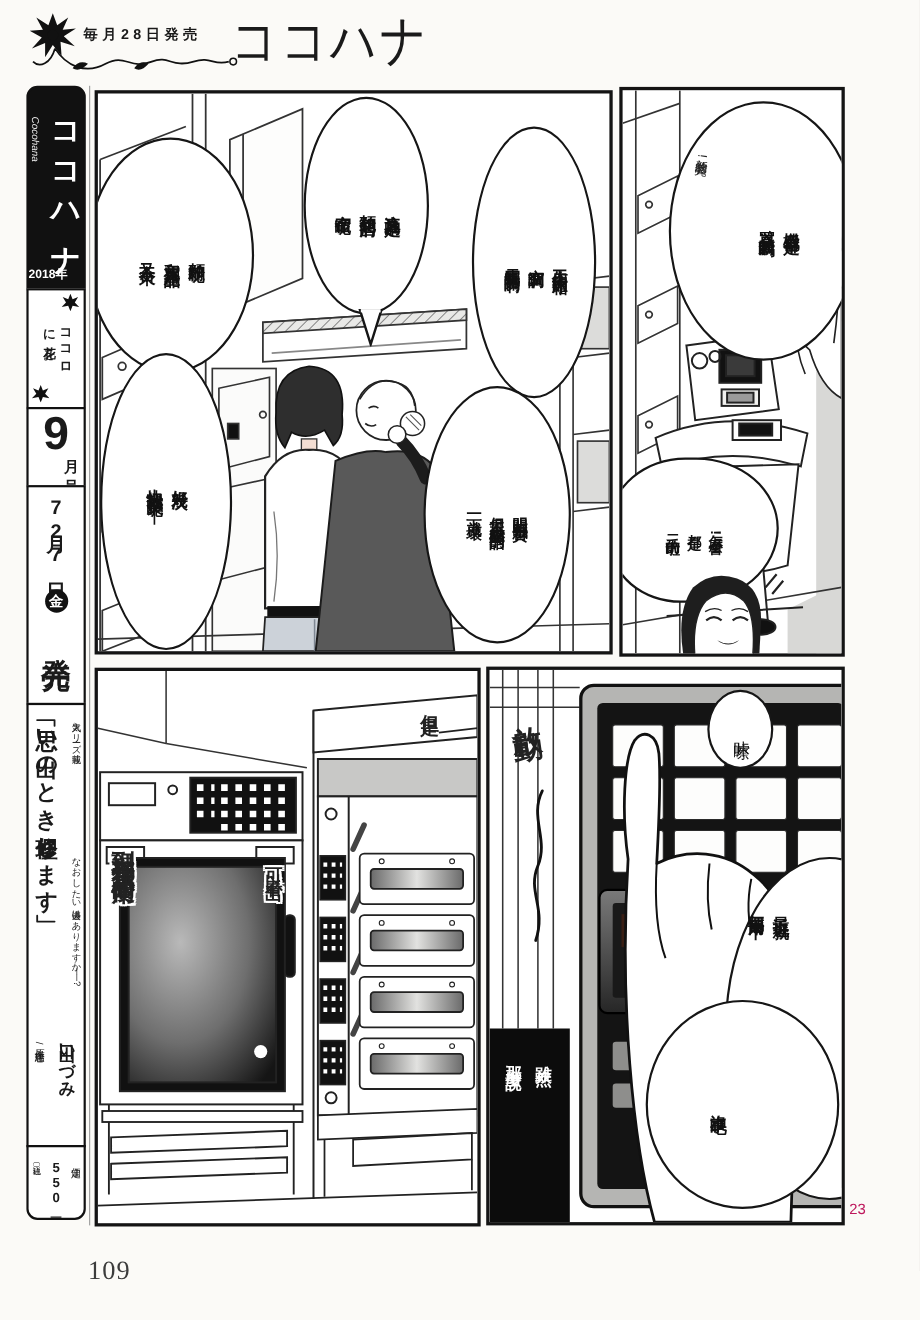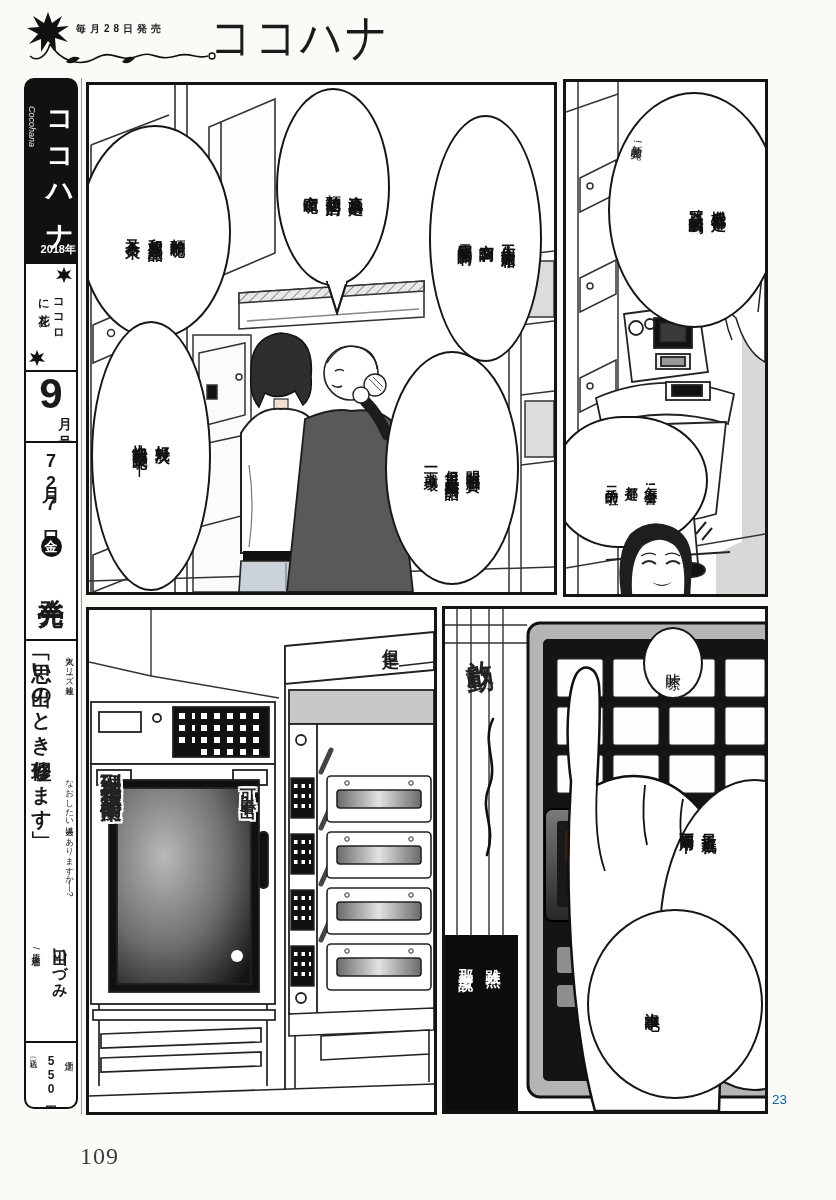--- a/index.html
+++ b/index.html
@@ -1,32 +1,32 @@
 <!DOCTYPE html>
 <html><head>
 <meta charset="utf-8">
 <style>
   * { margin:0; padding:0; box-sizing:border-box; }
   html,body { width:836px; }
   body { font-family:"Liberation Sans", sans-serif; background:#e9e9e6; }
   .page { position:relative; width:836px; height:1200px; background:#fbfaf7; overflow:hidden; color:#1a1a1a; }
 
   
-  .hdr-release { position:absolute; left:76px; top:22px; font-size:10px; font-weight:bold; letter-spacing:4px; }
+  .hdr-release { position:absolute; left:76px; top:22px; font-size:13px; font-weight:bold; letter-spacing:4px; }
   .hdr-logo { position:absolute; left:210px; top:4px; font-size:45px; font-weight:500; letter-spacing:3px; transform:scale(.92,1.1); transform-origin:left top; }
 
   
   .side { position:absolute; left:24px; top:78px; width:54px; }
   .sbox { position:relative; width:54px; border:2px solid #111; background:#fff; margin-top:-2px; overflow:hidden; }
   .sbox1 { height:186px; background:#111; color:#fff; border-radius:10px 10px 0 0; margin-top:0; }
   .sbox6 { border-radius:0 0 10px 10px; }
   .vtext { writing-mode:vertical-rl; white-space:pre-line; }
   .s-logo { position:absolute; left:16px; top:14px; font-size:27px; font-weight:bold; letter-spacing:6px; }
   .s-roman { position:absolute; left:1px; top:26px; font-size:9px; font-style:italic; writing-mode:vertical-rl; text-orientation:sideways; opacity:.9; }
-  .s-year { position:absolute; bottom:5px; width:100%; text-align:right; font-size:11px; font-weight:bold; }
+  .s-year { position:absolute; bottom:5px; width:100%; text-align:left; font-size:11px; font-weight:bold; }
   .sbox2 { height:110px; }
   .s-slogan { position:absolute; left:50%; top:50%; transform:translate(-50%,-50%); font-size:11.5px; font-weight:bold; letter-spacing:2px; }
   .sflower { position:absolute; }
   .sbox3 { height:73px; text-align:center; }
   .s-issue { font-size:42px; font-weight:bold; line-height:44px; }
   .s-issue-unit { font-size:14px; font-weight:bold; letter-spacing:2px;padding-left:30px; }
   .sbox4 { height:200px; }
   .s-date-col { position:absolute; left:50%; top:8px; transform:translateX(-50%); writing-mode:vertical-rl; text-orientation:upright; text-align:center; }
   .s-date { font-size:18px; font-weight:bold; letter-spacing:1px; }
   .week-circle { display:inline-block; width:21px; height:21px; border-radius:50%; background:#111; color:#fff; font-size:13px; font-weight:bold; line-height:21px; text-align:center; writing-mode:horizontal-tb; margin:3px 0; }
@@ -52,21 +52,21 @@
   #p4 { left:442px; top:606px; width:326px; height:508px; }
   .art { position:absolute; left:0; top:0; z-index:1; }
 
   .bubble { position:absolute; z-index:3; background:#fff; border:2.5px solid #161616; border-radius:50%; display:flex; align-items:center; justify-content:center; }
   .btext { writing-mode:vertical-rl; white-space:pre-line; font-weight:600; line-height:1.5; letter-spacing:2px; color:#111; }
   .note { position:absolute; z-index:4; writing-mode:vertical-rl; white-space:pre-line; color:#222; }
   .otext { text-shadow:-2px 0 #fff,2px 0 #fff,0 -2px #fff,0 2px #fff,-2px -2px #fff,2px 2px #fff,-2px 2px #fff,2px -2px #fff; font-weight:bold; }
   .tail { position:absolute; z-index:3; }
 
   .pagenum-left { position:absolute; left:80px; top:1143px; font-family:"Liberation Serif", serif; font-size:24px; color:#3c3c3c; letter-spacing:1px; }
-  .pagenum-right { position:absolute; left:772px; top:1092px; font-size:13.5px; color:#0369a1; }
+  .pagenum-right { position:absolute; left:772px; top:1092px; font-size:13.5px; color:#be185d; }
 </style>
 </head>
 <body>
 
 <div class="page">
 
   <div>
     <svg class="art" style="left:26px; top:10px; z-index:2;" width="220" height="58" viewBox="0 0 220 58">
       <path d="M22,2 L26,13 L36,6 L31,17 L43,16 L32,23 L42,32 L29,28 L30,41 L22,31 L15,42 L15,29 L3,34 L12,24 L1,18 L13,17 L7,6 L18,13 Z" fill="#111"></path>
       <circle cx="22" cy="22" r="5" fill="#111"></circle>

